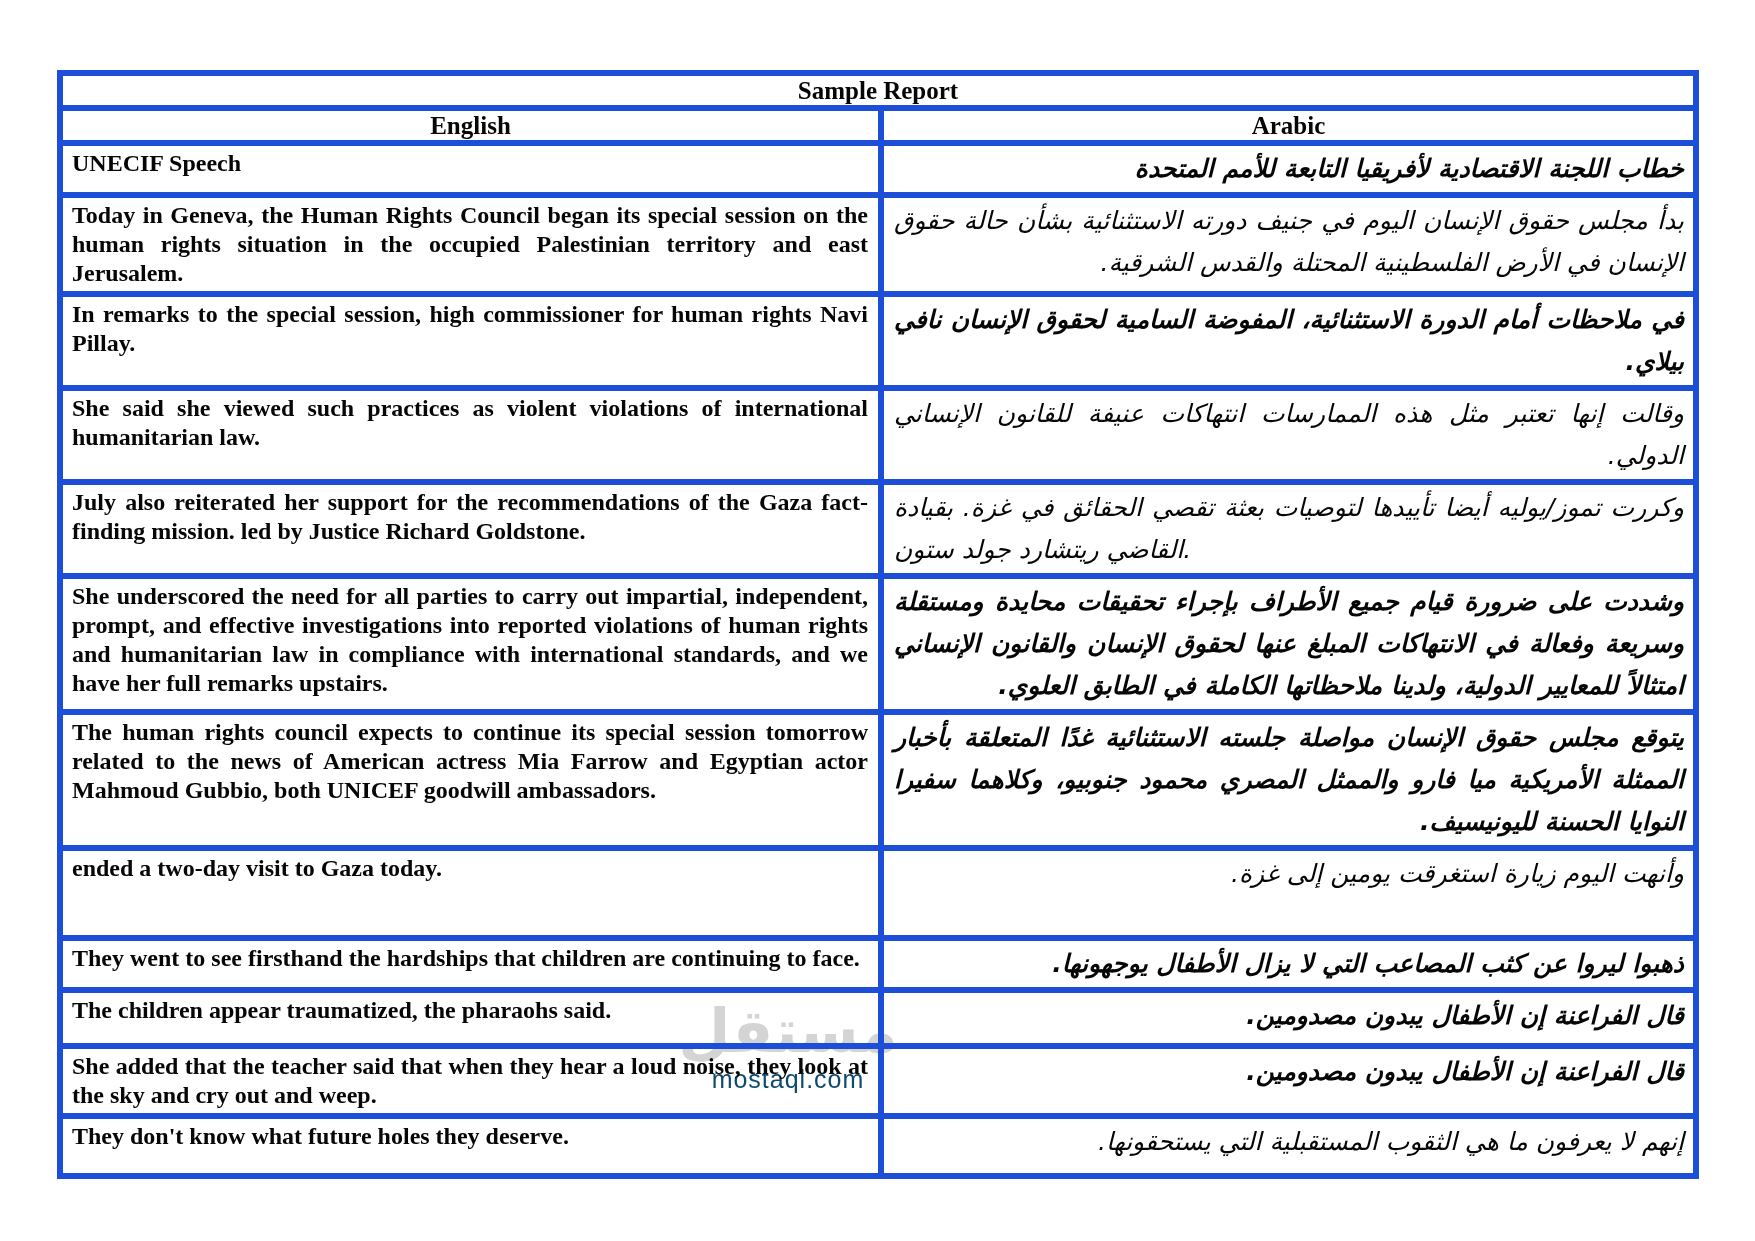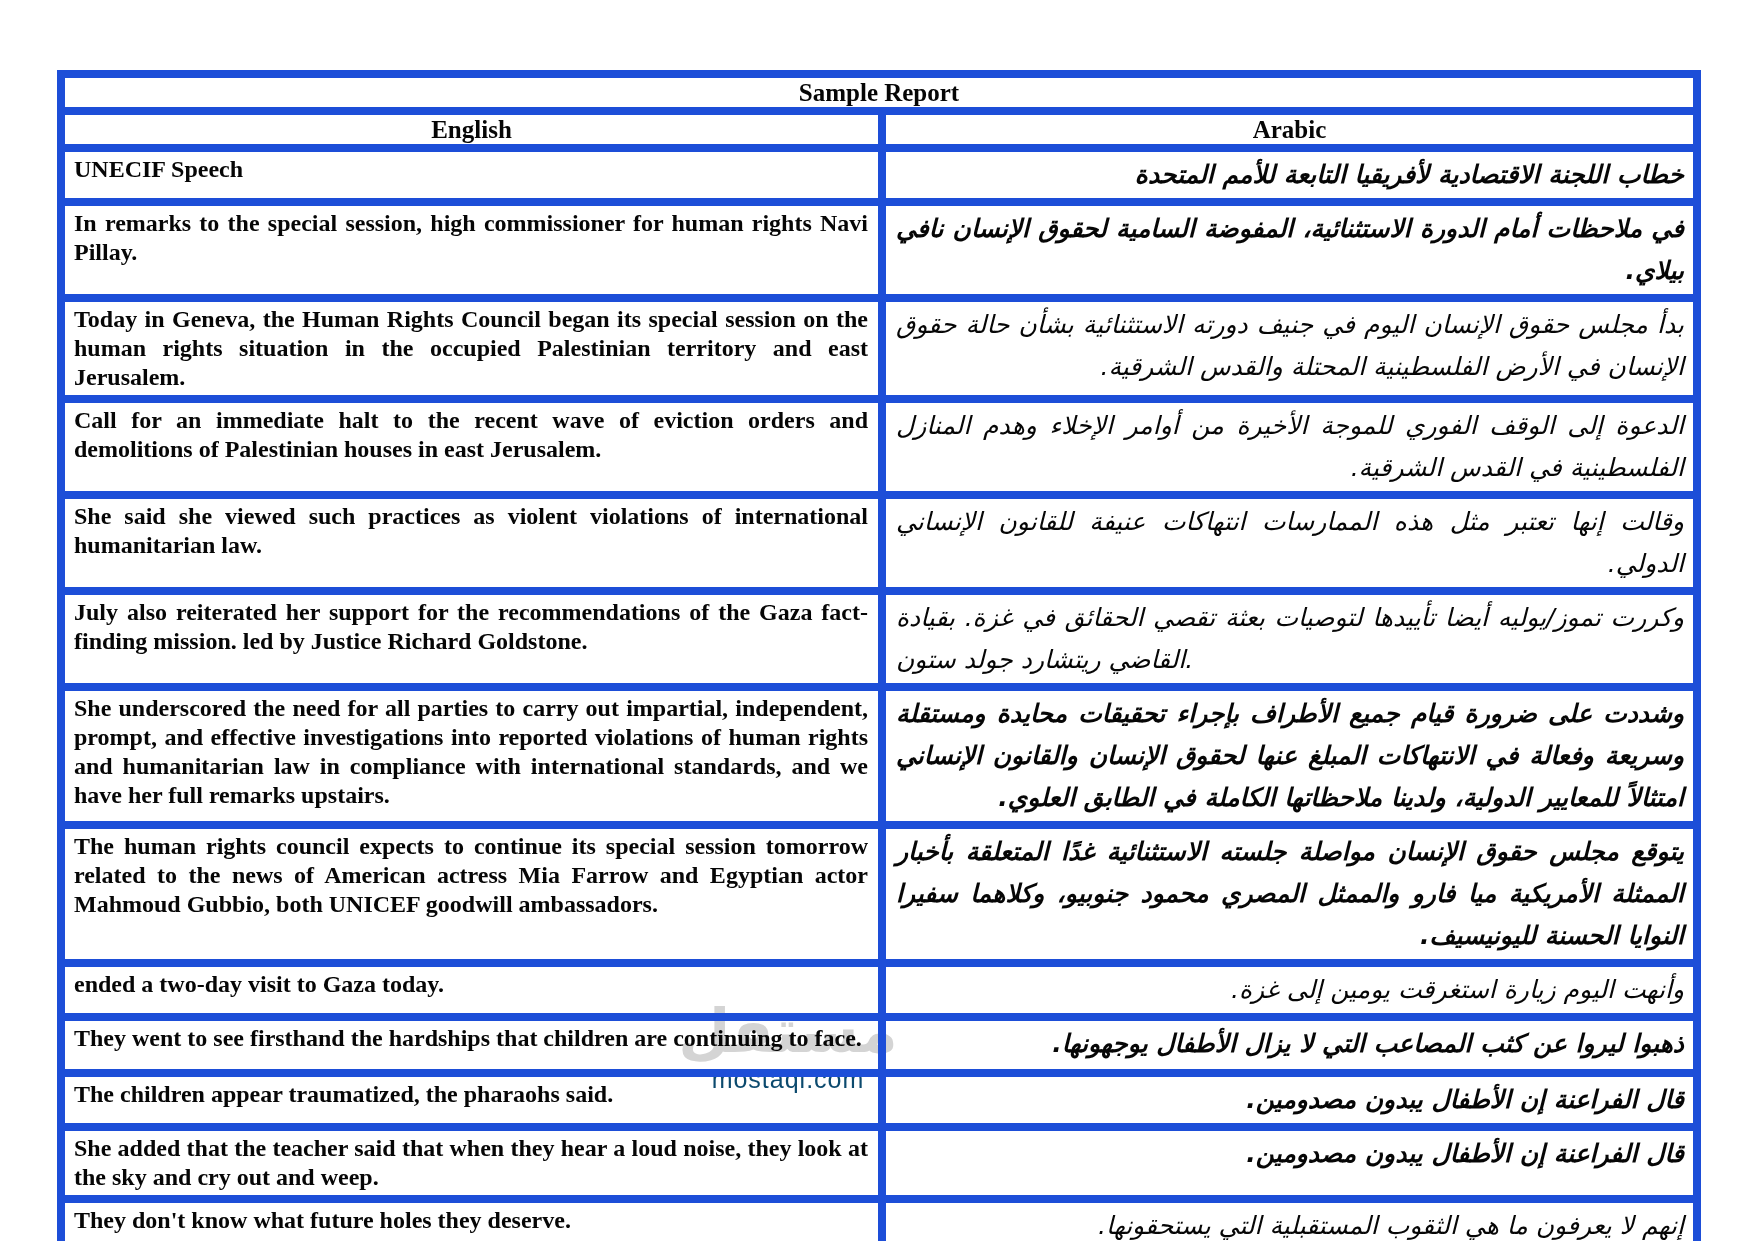--- a/index.html
+++ b/index.html
@@ -13,21 +13,21 @@
   .doc-table{
     position:absolute;
     left:57px;top:70px;
     width:1636px;
     border-collapse:collapse;
     table-layout:fixed;
     background:transparent;
     z-index:1;
   }
   .doc-table th,.doc-table td{
-    border:8px solid #1d4ed8;
+    border:6px solid #1d4ed8;
     vertical-align:top;
     color:#060606;
     overflow:hidden;
   }
   .doc-table thead th{
     font-weight:bold;
     text-align:center;
     font-size:25px;
     line-height:27px;
     padding:1px 8px;
@@ -110,30 +110,26 @@
       <th>English</th>
       <th>Arabic</th>
     </tr>
   </thead>
   <tbody id="rows">
       <tr>
         <td class="en">UNECIF Speech</td>
         <td class="ar bold">خطاب اللجنة الاقتصادية لأفريقيا التابعة للأمم المتحدة</td>
       </tr>
       <tr>
-        <td class="en">In remarks to the special session, high commissioner for human rights Navi Pillay.</td>
-        <td class="ar bold">في ملاحظات أمام الدورة الاستثنائية، المفوضة السامية لحقوق الإنسان نافي بيلاي.</td>
-      </tr>
-      <tr>
         <td class="en">Today in Geneva, the Human Rights Council began its special session on the human rights situation in the occupied Palestinian territory and east Jerusalem.</td>
         <td class="ar">بدأ مجلس حقوق الإنسان اليوم في جنيف دورته الاستثنائية بشأن حالة حقوق الإنسان في الأرض الفلسطينية المحتلة والقدس الشرقية.</td>
       </tr>
       <tr>
-        <td class="en">Call for an immediate halt to the recent wave of eviction orders and demolitions of Palestinian houses in east Jerusalem.</td>
-        <td class="ar">الدعوة إلى الوقف الفوري للموجة الأخيرة من أوامر الإخلاء وهدم المنازل الفلسطينية في القدس الشرقية.</td>
+        <td class="en">In remarks to the special session, high commissioner for human rights Navi Pillay.</td>
+        <td class="ar bold">في ملاحظات أمام الدورة الاستثنائية، المفوضة السامية لحقوق الإنسان نافي بيلاي.</td>
       </tr>
       <tr>
         <td class="en">She said she viewed such practices as violent violations of international humanitarian law.</td>
         <td class="ar">وقالت إنها تعتبر مثل هذه الممارسات انتهاكات عنيفة للقانون الإنساني الدولي.</td>
       </tr>
       <tr>
         <td class="en">July also reiterated her support for the recommendations of the Gaza fact-finding mission. led by Justice Richard Goldstone.</td>
         <td class="ar ltrwrap">وكررت تموز/يوليه أيضا تأييدها لتوصيات بعثة تقصي الحقائق في غزة. بقيادة القاضي ريتشارد جولد ستون.</td>
       </tr>
       <tr>

